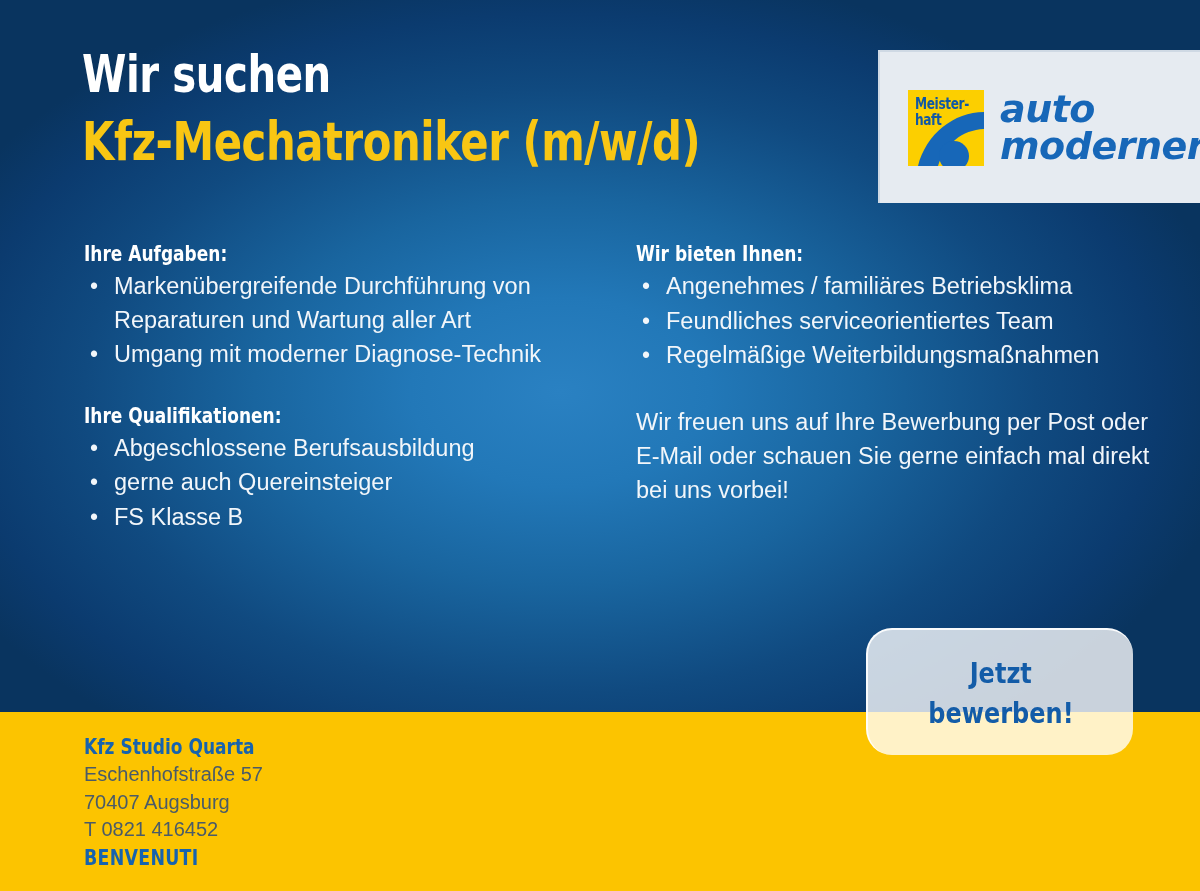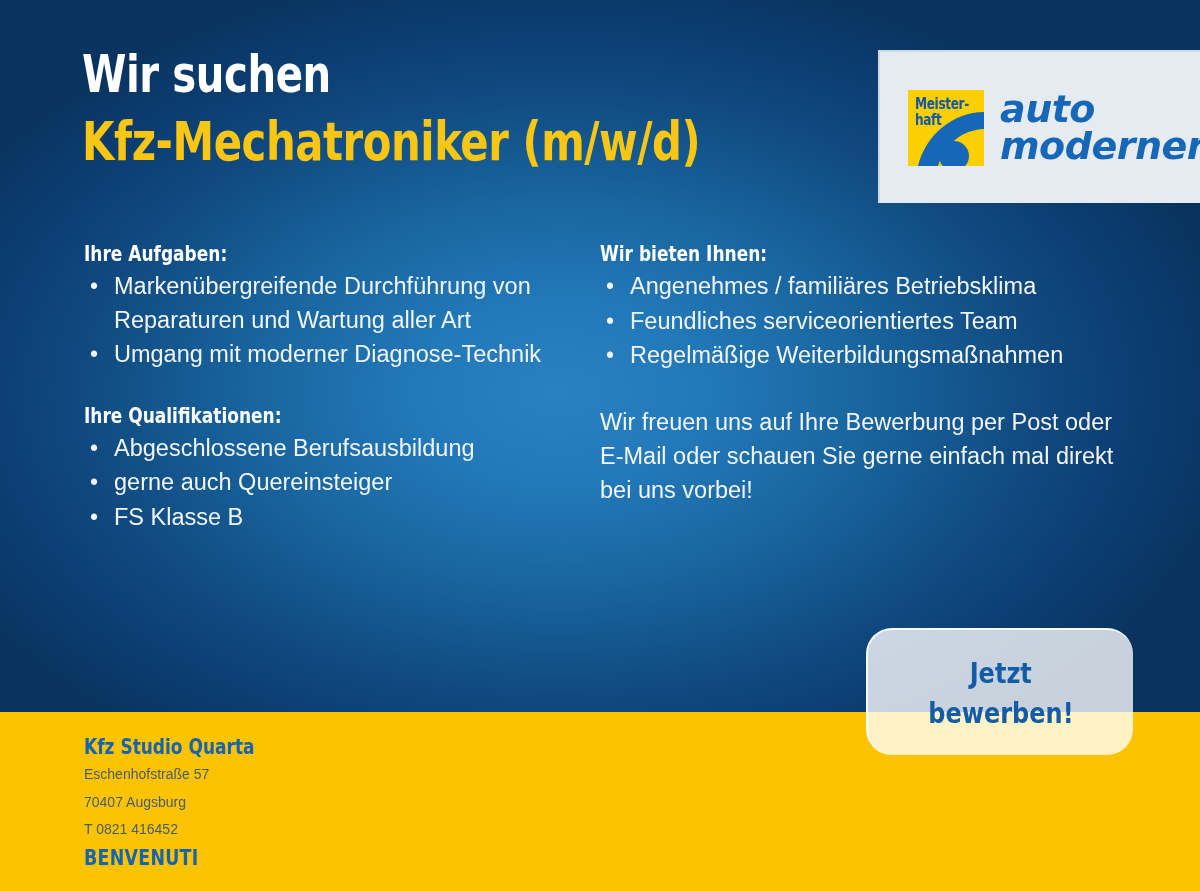--- a/index.html
+++ b/index.html
@@ -89,21 +89,21 @@
     font-weight:bold;
     font-style:italic;
     line-height:0.96;
   }
   .logo-word .w1 { font-size:38px; display:block; letter-spacing:-0.5px; }
   .logo-word .w2 { font-size:38px; display:block; letter-spacing:-0.5px; }
 
   
   .col { position:absolute; color:#ffffff; }
   .col-left  { left:84px;  top:242px; width:520px; }
-  .col-right { left:600px; top:242px; width:540px; }
+  .col-right { left:636px; top:242px; width:540px; }
 
   .sec-head {
     font-family:"DejaVu Sans Condensed", "Liberation Sans Narrow", "Liberation Sans", sans-serif;
     font-weight:bold;
     font-size:21px;
     color:#ffffff;
     margin-bottom:4px;
     transform:scaleX(0.9);
     transform-origin:left center;
     white-space:nowrap;
@@ -160,21 +160,21 @@
   .footer .company {
     font-family:"DejaVu Sans Condensed", "Liberation Sans Narrow", "Liberation Sans", sans-serif;
     font-weight:bold;
     font-size:21px;
     line-height:28px;
     color:#1763ae;
     transform:scaleX(0.9);
     transform-origin:left center;
   }
   .footer .addr {
-    font-size:14px;
+    font-size:20px;
     line-height:27.5px;
     color:#4a5b68;
   }
   .footer .benvenuti {
     font-family:"DejaVu Sans Condensed", "Liberation Sans Narrow", "Liberation Sans", sans-serif;
     font-weight:bold;
     font-size:21px;
     line-height:29px;
     color:#1763ae;
     letter-spacing:0.3px;

